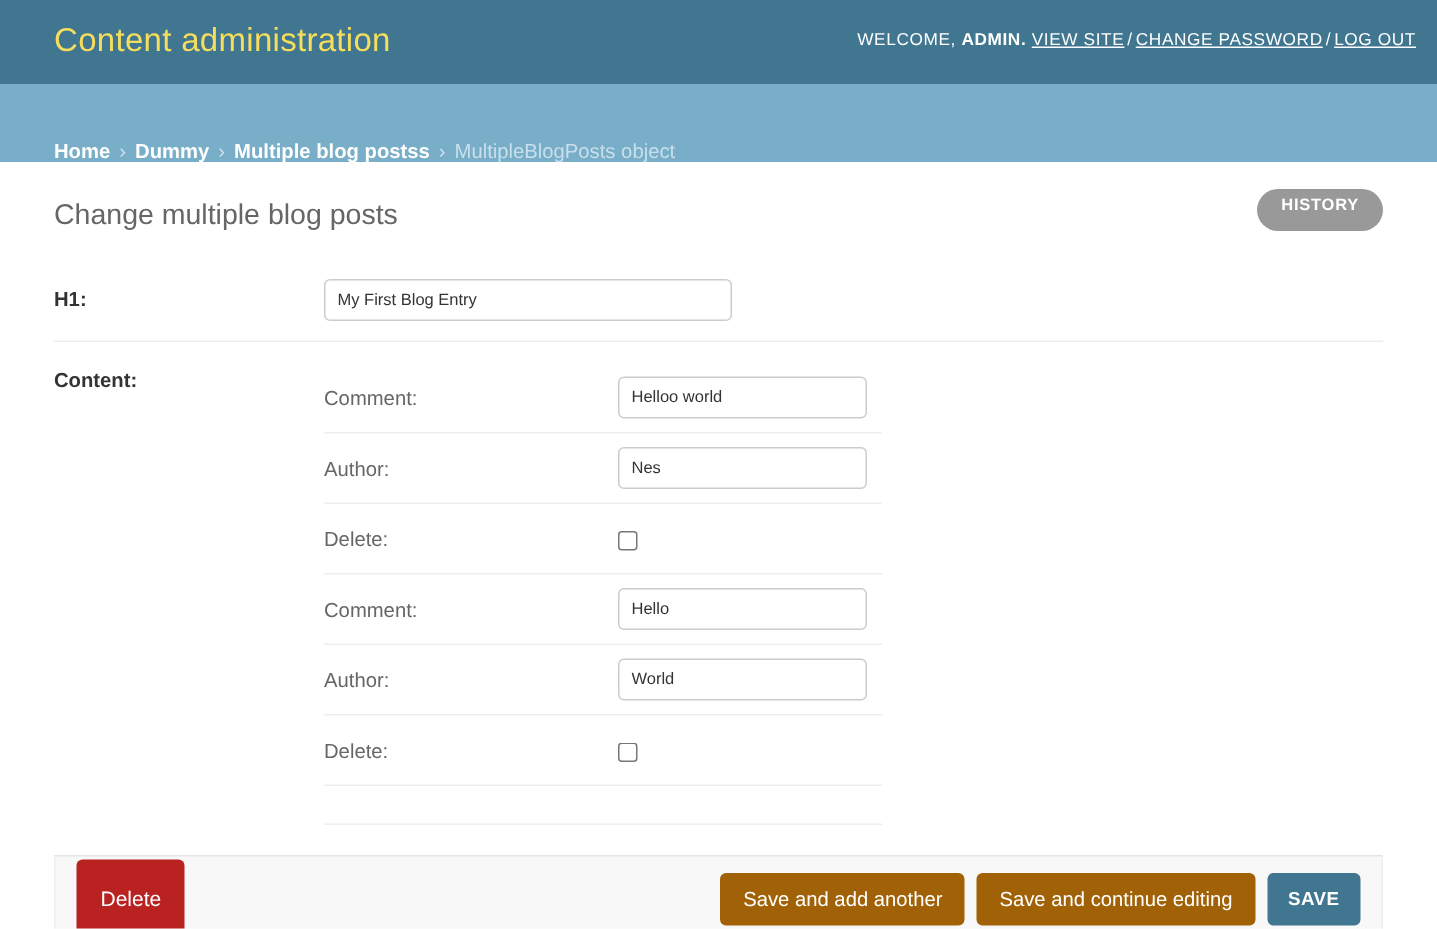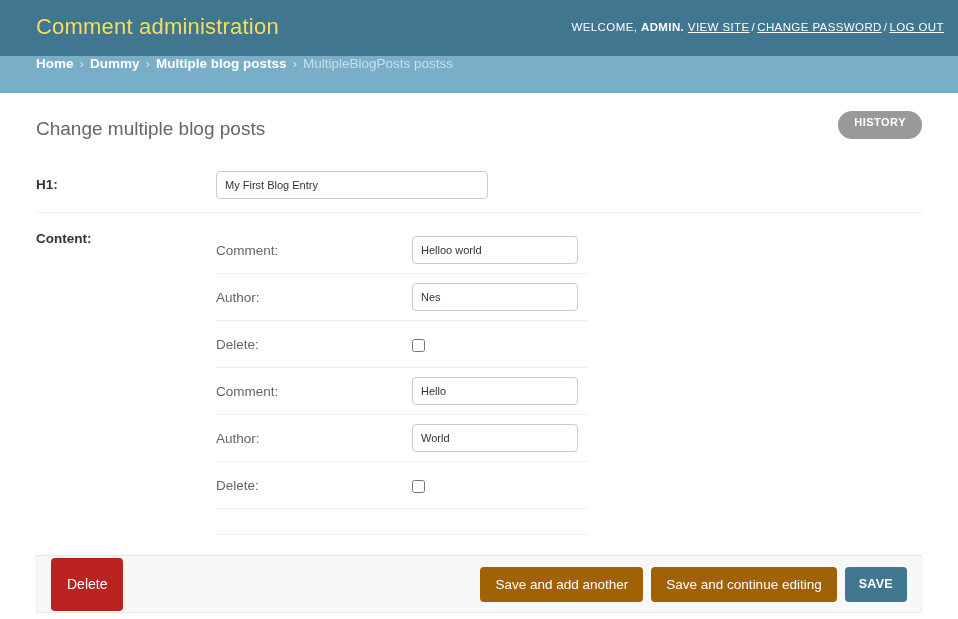--- a/index.html
+++ b/index.html
@@ -49,25 +49,25 @@
   #user-tools .uname { font-weight: bold; }
   #user-tools a {
     color: #ffffff;
     text-decoration: underline;
   }
   #user-tools .sep { padding: 0 2px; }
 
   
   #breadcrumbs {
     width: 958px;
-    height: 37px;
+    height: 52px;
     background: #79aec8;
     padding: 0 36px;
     display: flex;
-    align-items: flex-start;
+    align-items: flex-end;
     font-size: 13.5px;
     color: #ffffff;
     white-space: nowrap;
   }
   #breadcrumbs a {
     color: #ffffff;
     text-decoration: none;
     font-weight: bold;
   }
   #breadcrumbs .crumb-sep {
@@ -238,37 +238,37 @@
     padding: 10px 14px;
     margin-left: 8px;
     text-transform: uppercase;
   }
 </style>
 </head>
 <body>
 
 <div id="header">
   <div id="branding">
-    <span id="site-name">Comment administration</span>
+    <span id="site-name">Content administration</span>
   </div>
   <div id="user-tools">
     <span class="welcome">WELCOME,</span>
     <span class="uname">ADMIN.</span>
     <a href="#">VIEW SITE</a><span class="sep">/</span><a href="#">CHANGE PASSWORD</a><span class="sep">/</span><a href="#">LOG OUT</a>
   </div>
 </div>
 
 <div id="breadcrumbs">
   <a href="#">Home</a>
   <span class="crumb-sep">›</span>
   <a href="#">Dummy</a>
   <span class="crumb-sep">›</span>
   <a href="#">Multiple blog postss</a>
   <span class="crumb-sep">›</span>
-  <span class="current">MultipleBlogPosts postss</span>
+  <span class="current">MultipleBlogPosts object</span>
 </div>
 
 <div id="content">
 
   <div id="content-title-row">
     <h1 id="page-title">Change multiple blog posts</h1>
     <div id="object-tools">
       <a href="#" class="historylink">HISTORY</a>
     </div>
   </div>

